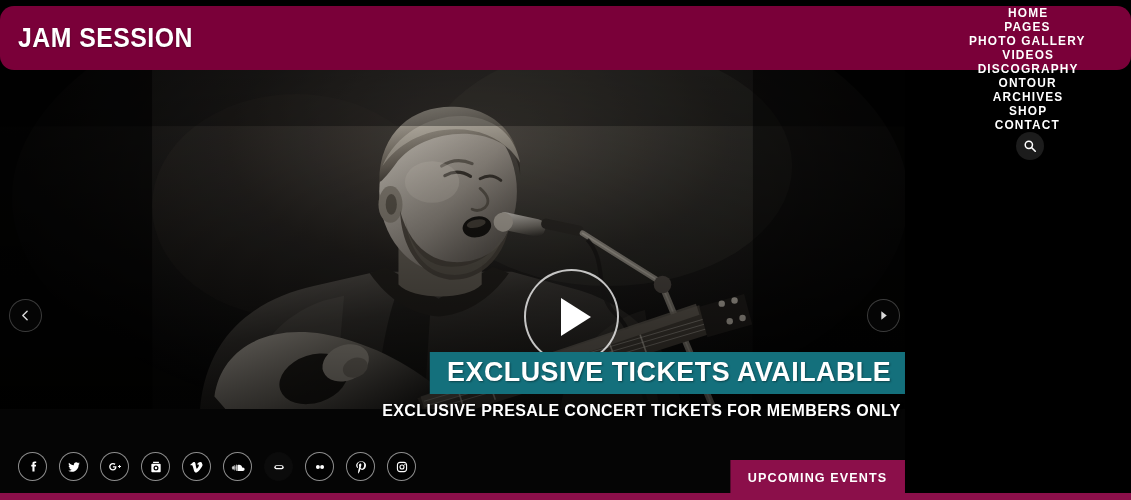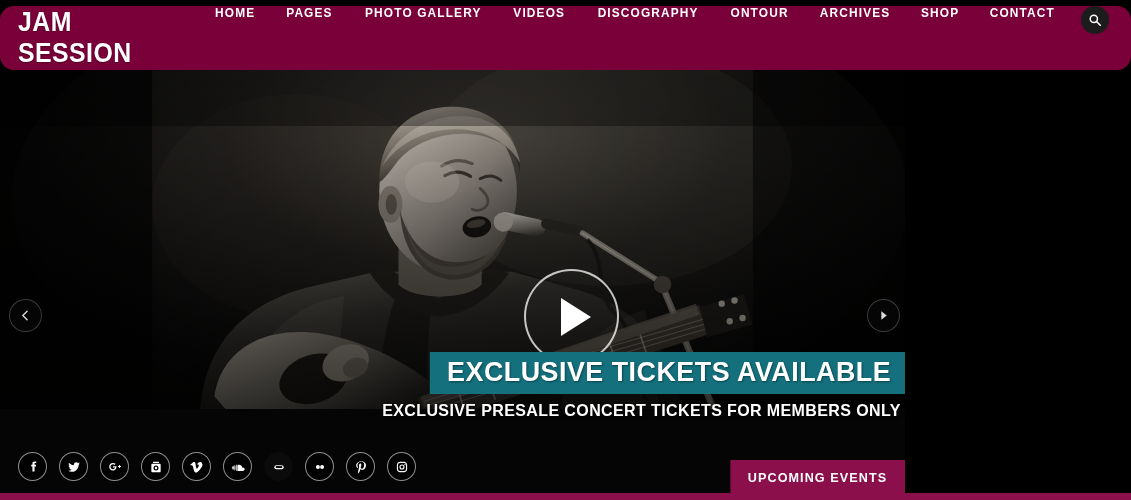--- a/index.html
+++ b/index.html
@@ -19,22 +19,23 @@
     background:#7a0039; z-index:35;
     display:flex; align-items:center;border-radius:14px;
   }
   .logo {
     color:#fff; font-size:27px; font-weight:bold; letter-spacing:0.5px;
     margin-left:18px; font-family:"Liberation Sans Narrow","Liberation Sans",sans-serif;
     transform:scaleX(0.92); transform-origin:left center;
     text-shadow:0 1px 2px rgba(0,0,0,.35);
   }
   .nav {
-    margin-left:auto; display:flex; height:100%;
-    padding-right:16px;
+    margin-left:auto; display:flex; align-items:center; height:100%;
+    padding-right:28px;
+    flex-direction:column;
   }
   .nav-item {
     color:#fff; font-size:12.5px; font-weight:bold; letter-spacing:1.2px;
     text-transform:uppercase; padding:0 14px; cursor:pointer; white-space:nowrap;
     font-family:"Liberation Sans Narrow","Liberation Sans",sans-serif;
     transform:scaleX(0.95);
   }
   .search-btn {
     width:28px; height:28px; border-radius:50%;
     background:#1c1c1c; display:flex; align-items:center; justify-content:center;

